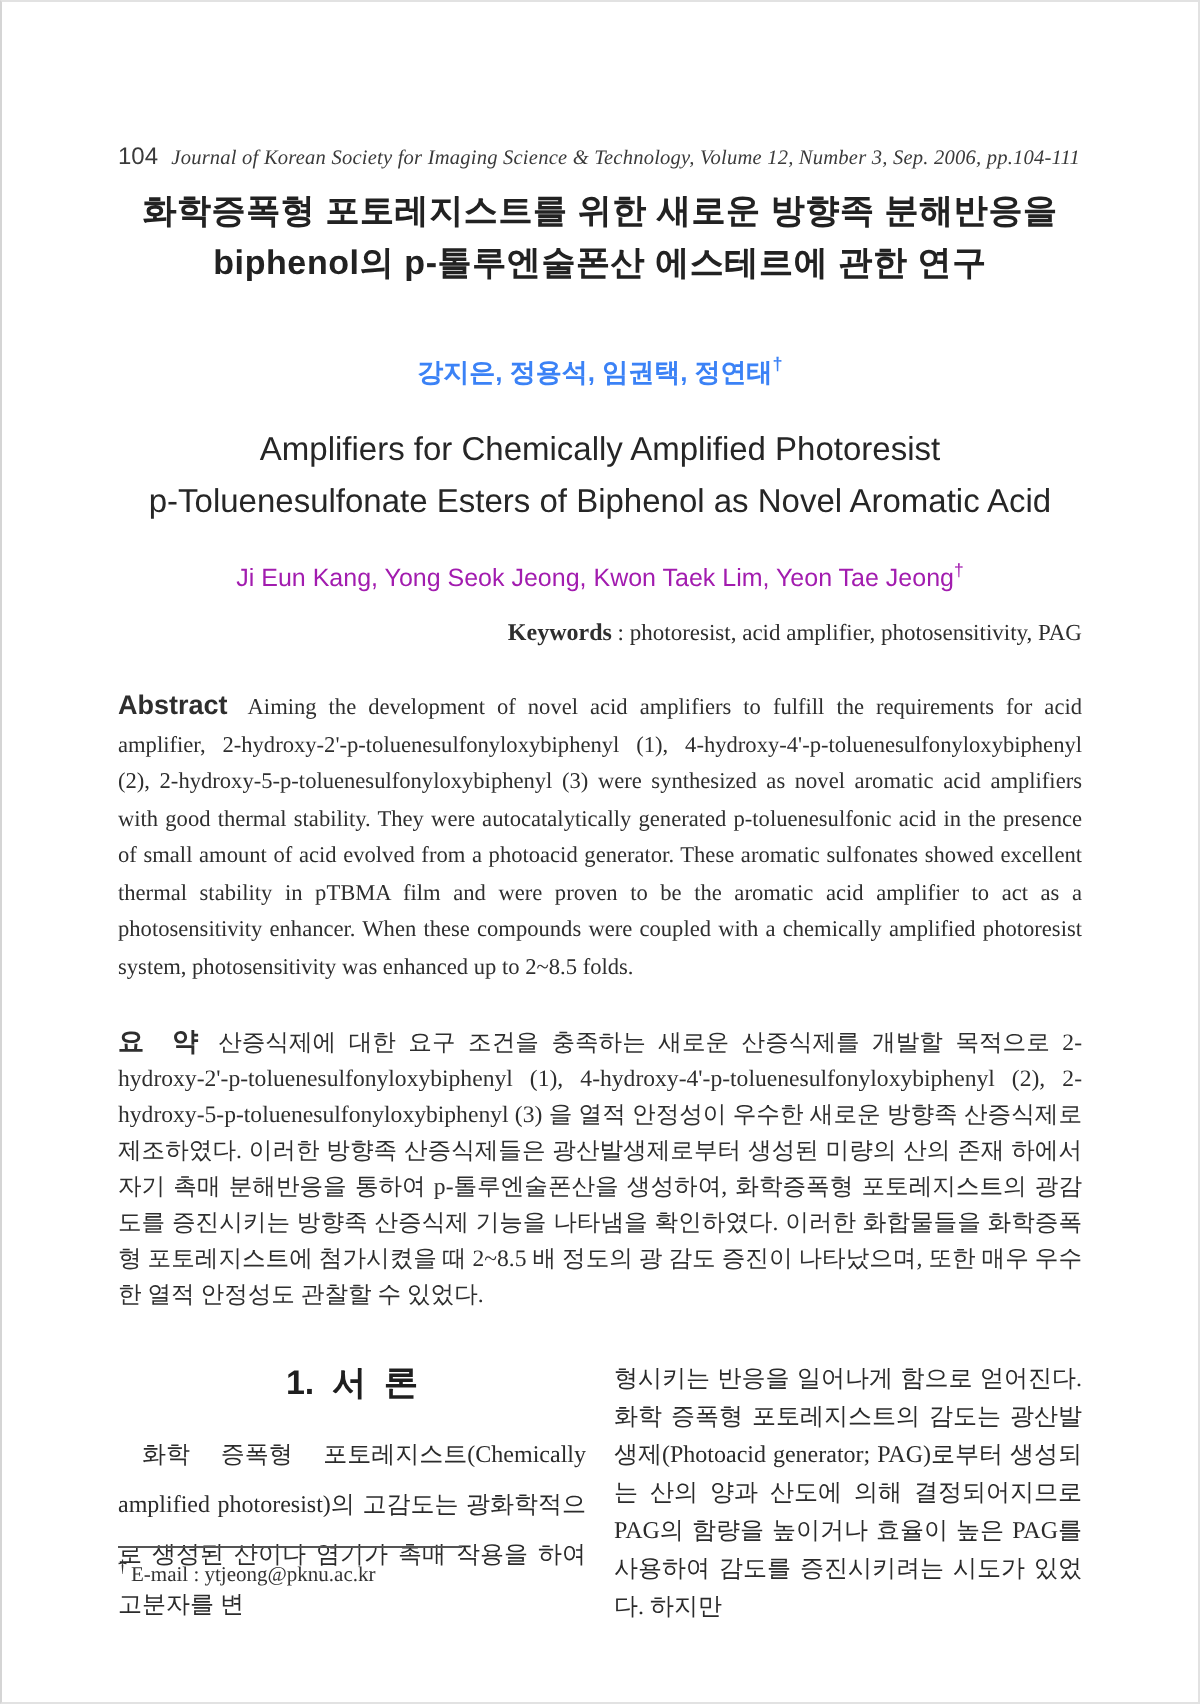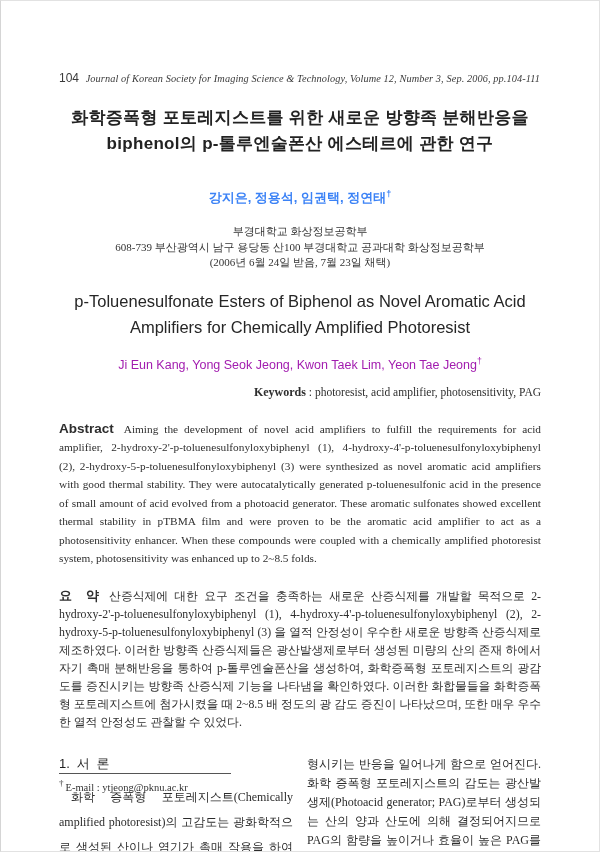--- a/index.html
+++ b/index.html
@@ -15,21 +15,21 @@
     border: 1px solid #e2e2e2;
     border-left: 1px solid #d5d5d5;
     overflow: hidden;
     padding: 70px 58px 0 58px;
   }
 
   
   .running-head {
     font-size: 10.5px;
     color: #3a3a3a;
-    margin-bottom: 20px;
+    margin-bottom: 8px;
     white-space: nowrap;
   }
   .running-head .pagenum {
     font-family: "Liberation Sans", "DejaVu Sans", sans-serif;
     font-style: normal;
     font-size: 12px;
     margin-right: 4px;
   }
   .running-head .jinfo {
     font-style: italic;
@@ -131,22 +131,23 @@
 
   
   .columns {
     display: flex;
     gap: 14px;
     margin-top: 24px;
   }
   .col { width: 235px; }
   .section-title {
     font-family: "Liberation Sans", "DejaVu Sans", sans-serif;
-    font-weight: normal;
-    font-size: 13px;
+    font-weight: bold;
+    font-size: 17px;
+    text-align: center;
     margin-bottom: 12px;
     color: #1f1f1f;
     word-spacing: 0.25em;
   }
   .body-text {
     font-size: 12px;
     text-align: justify;
     color: #2b2b2b;
   }
   .col-left .body-text { line-height: 25px; text-indent: 1em; }
@@ -180,29 +181,24 @@
 
   <div class="kr-title">
     <div>화학증폭형 포토레지스트를 위한 새로운 방향족 분해반응을</div>
     <div>biphenol의 p-톨루엔술폰산 에스테르에 관한 연구</div>
   </div>
 
   <div class="kr-authors">
     <span>강지은, 정용석, 임권택, 정연태</span><sup class="dagger">†</sup>
   </div>
 
-  <div class="kr-affil">
-    <div>부경대학교 화상정보공학부</div>
-    <div>608-739 부산광역시 남구 용당동 산100 부경대학교 공과대학 화상정보공학부</div>
-    <div>(2006년 6월 24일 받음, 7월 23일 채택)</div>
-  </div>
 
   <div class="en-title">
+    <div>Amplifiers for Chemically Amplified Photoresist</div>
     <div>p-Toluenesulfonate Esters of Biphenol as Novel Aromatic Acid</div>
-    <div>Amplifiers for Chemically Amplified Photoresist</div>
   </div>
 
   <div class="en-authors">
     <span>Ji Eun Kang, Yong Seok Jeong, Kwon Taek Lim, Yeon Tae Jeong</span><sup class="dagger">†</sup>
   </div>
 
 
   <div class="keywords">
     <span class="kw-label">Keywords</span><span> : </span><span>photoresist, acid amplifier, photosensitivity, PAG</span>
   </div>

